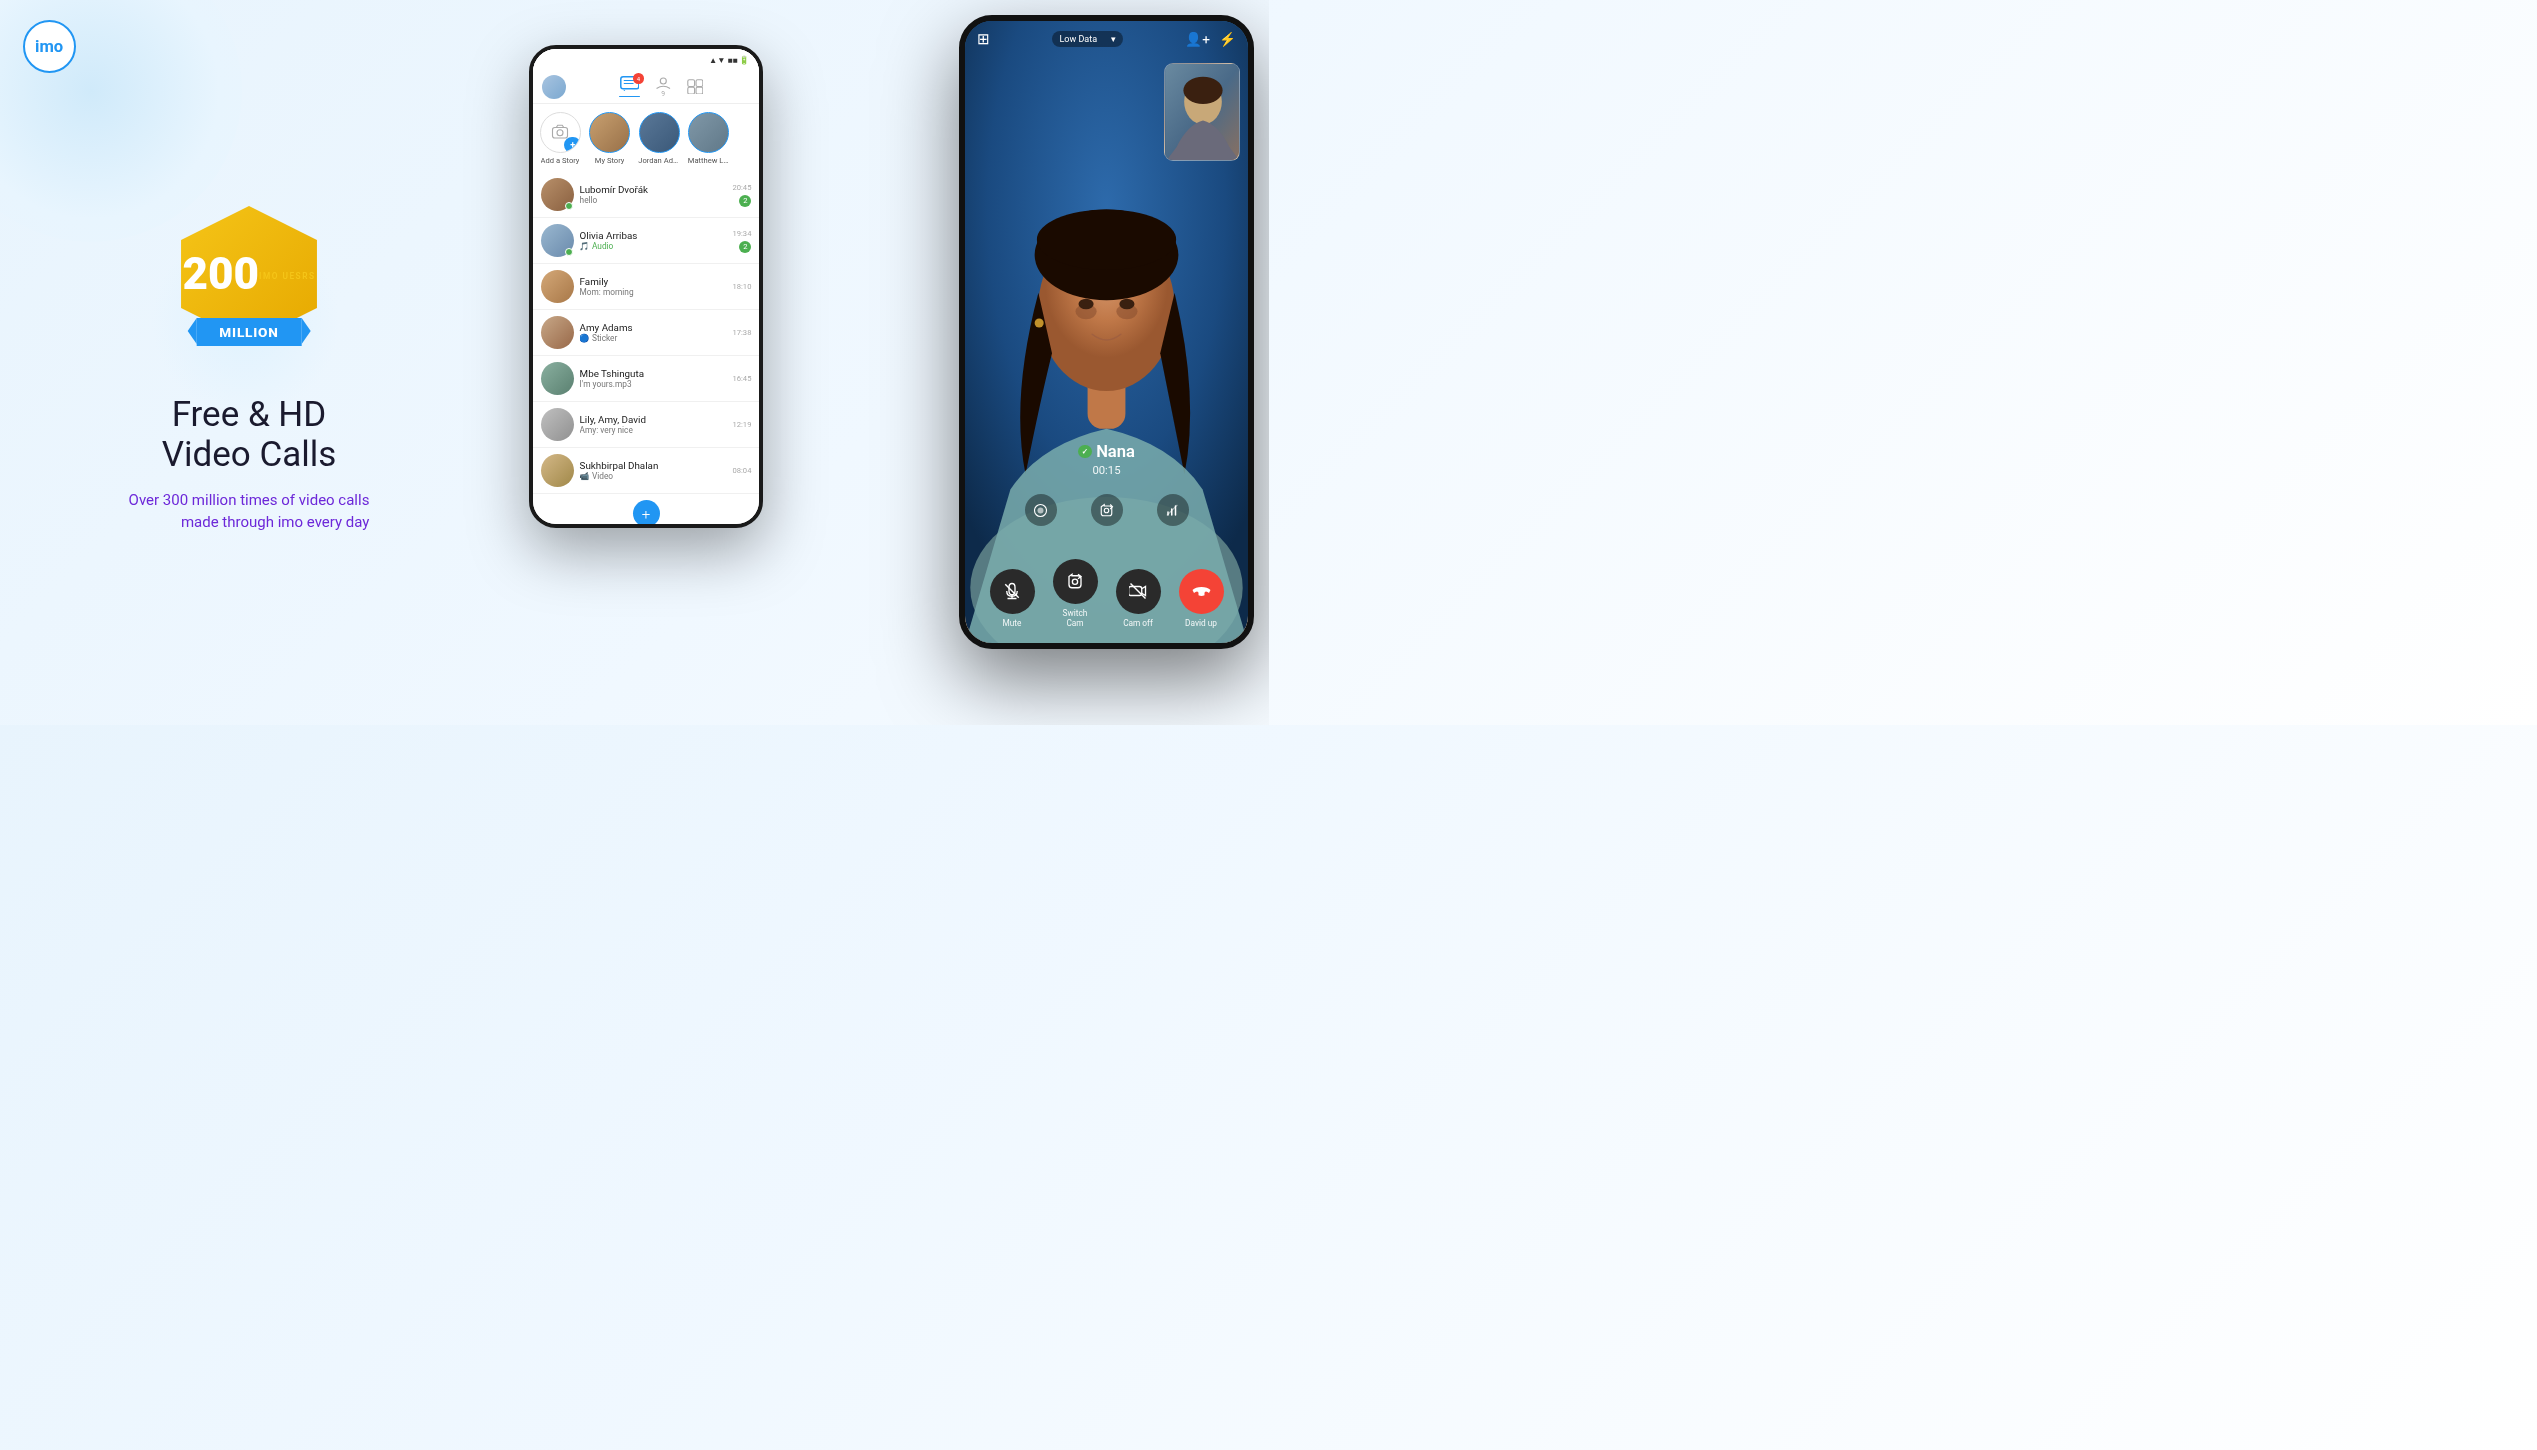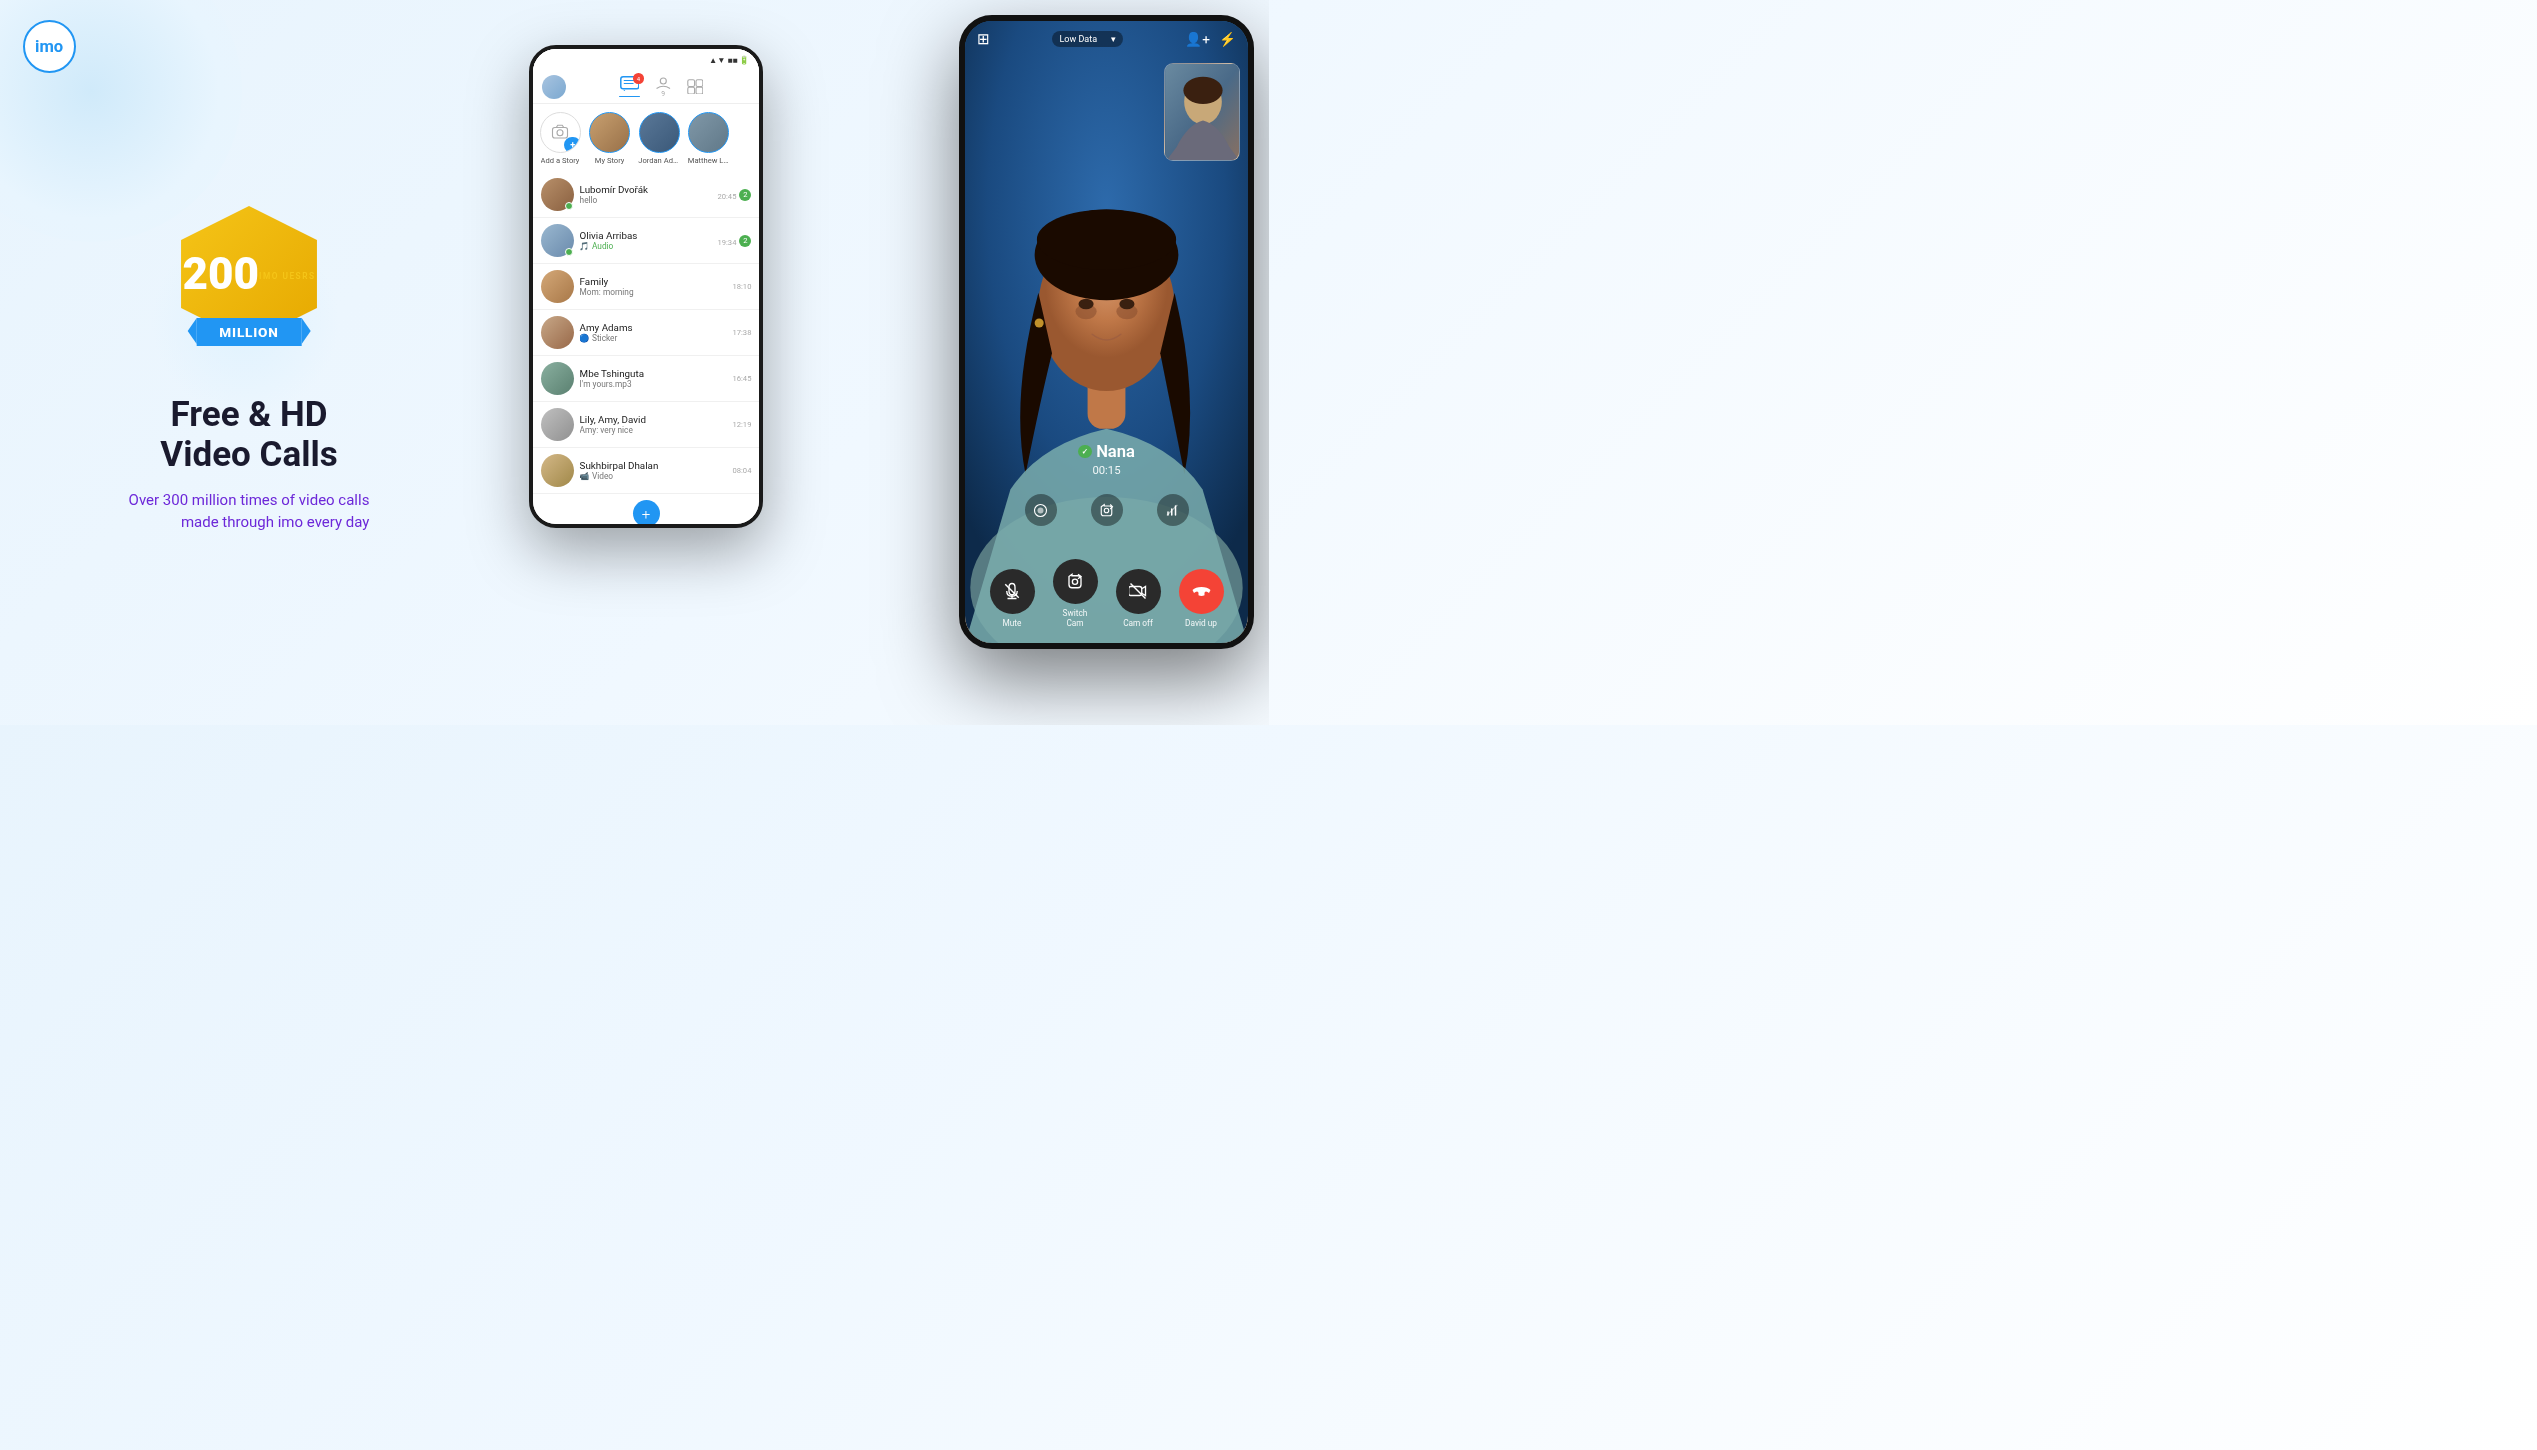--- a/index.html
+++ b/index.html
@@ -133,21 +133,21 @@
     .badge-sub {
       font-size: 8.3px;
       font-weight: 600;
       color: #f5c518;
       margin-top: 3px;
       letter-spacing: 1.5px;
     }
 
     .main-heading {
       font-size: 35px;
-      font-weight: 700;
+      font-weight: 400;
       color: #1a1a2e;
       text-align: center;
       line-height: 1.15;
       margin-bottom: 13.6px;
     }
     .sub-heading {
       font-size: 15px;
       color: #6d28d9;
       text-align: right;
       line-height: 1.5;
@@ -334,21 +334,21 @@
     .chat-preview {
       font-size: 8.3px;
       color: #777;
       white-space: nowrap;
       overflow: hidden;
       text-overflow: ellipsis;
     }
     .chat-preview.audio { color: #4caf50; }
     .chat-meta {
       display: flex;
-      flex-direction: row;
+      flex-direction: column;
       align-items: flex-end;
       gap: 3px;
     }
     .chat-time { font-size: 7.6px; color: #aaa; }
     .unread-badge {
       background: #4caf50;
       color: white;
       font-size: 7.6px;
       width: 12px;
       height: 12px;

